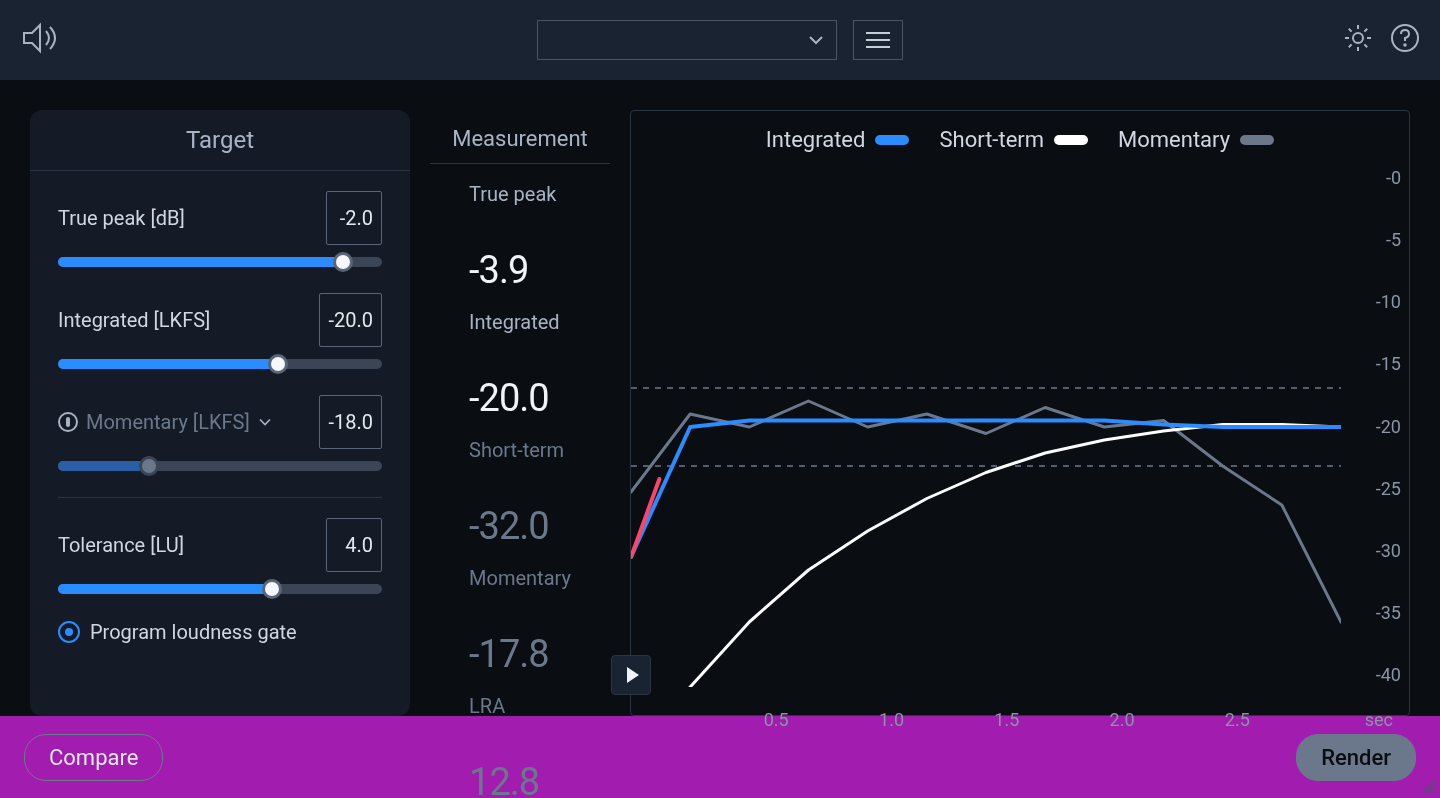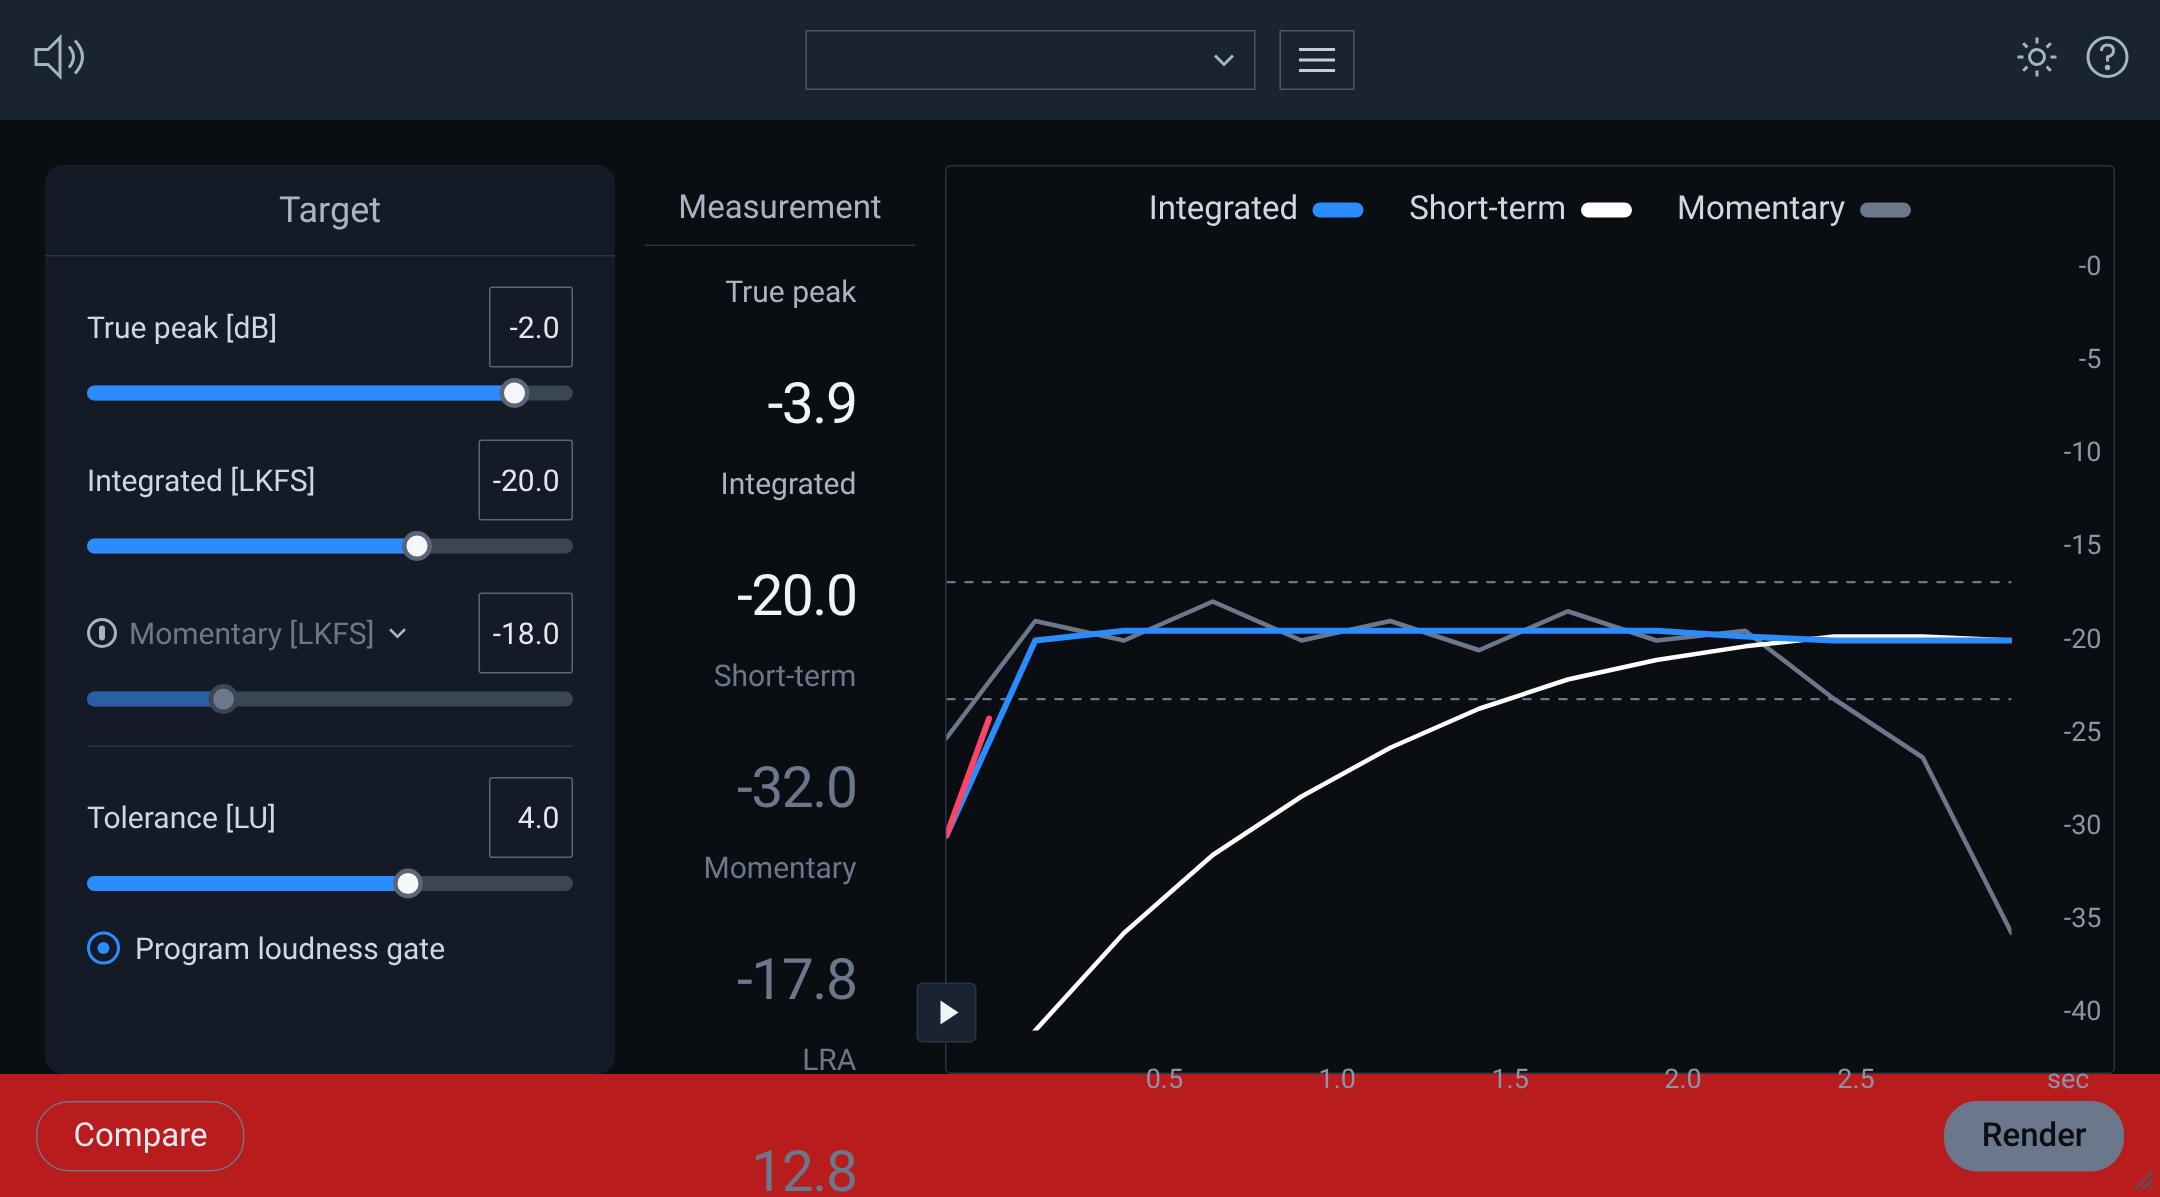--- a/index.html
+++ b/index.html
@@ -33,41 +33,41 @@
   .divider { height: 1px; background: #2a3442; margin: 4px 0 20px 0; }
   
   .gate-row { display: flex; align-items: center; gap: 10px; font-size: 20px; color: #d0d7e2; padding-bottom:10px;}
   .radio { width: 22px; height: 22px; border: 2px solid #2a8cff; border-radius: 50%; display:flex; align-items:center; justify-content:center;}
   .radio-dot { width:8px; height:8px; background:#2a8cff; border-radius:50%;}
   .radio.grey { border-color:#a8b3c4; width:20px; height:20px;}
   .radio.grey .radio-dot { width:4px; height:10px; background:#a8b3c4; border-radius:2px;}
   
   .measurement-panel { width: 180px; display: flex; flex-direction: column; align-items: center; }
   .measurement-header { font-size: 22px; color: #a8b3c4; padding: 16px 0 12px 0; width:100%; text-align:center; border-bottom:1px solid #2a3442;}
-  .meas-item { text-align: right; margin-top: 18px; }
+  .meas-item { text-align: left; margin-top: 18px; }
   .meas-label { font-size: 20px; color: #a8b3c4; margin-bottom: 4px; }
   .meas-label.dim { color: #6b788c; }
   .meas-value { font-size: 38px; font-weight: 400; color: #f0f3f7; letter-spacing:-1px;margin-top:42px;}
   .meas-value.dim { color: #6b788c; }
   
   .chart-panel { flex: 1; border: 1px solid #2a3442; border-radius: 4px; position: relative; background:#0a0d12;}
   .legend { display: flex; justify-content: center; gap: 30px; padding: 16px 0 8px 0; font-size: 22px; }
   .legend-item { display: flex; align-items: center; gap: 10px; color: #d0d7e2; }
   .legend-swatch { width: 34px; height: 10px; border-radius: 5px; }
   .sw-int { background: #2a8cff; }
   .sw-short { background: #ffffff; }
   .sw-mom { background: #6b788c; }
   .y-axis { position: absolute; right: 8px; top: 56px; bottom: 30px; display: flex; flex-direction: column; justify-content: space-between; text-align: right; font-size: 18px; color: #8a95a8; width:60px;}
   .x-axis { position: absolute; left: 30px; right: 70px; bottom: 6px; display: flex; font-size: 18px; color: #8a95a8; }
   .x-tick { position:absolute; transform:translateX(-50%);}
   .x-unit { position:absolute; right:-54px; }
   .play-btn { position: absolute; left: -20px; bottom: 20px; width: 40px; height: 40px; background: #1a2332; border: 1px solid #2a3442; border-radius:4px; display:flex; align-items:center; justify-content:center;}
   .play-triangle { width:0; height:0; border-left:12px solid #f0f3f7; border-top:8px solid transparent; border-bottom:8px solid transparent; margin-left:3px;}
   
-  .bottombar { height: 82px; background: #b91c1c; display: flex; align-items: center; justify-content: space-between; padding: 0 24px; }
+  .bottombar { height: 82px; background: #a21caf; display: flex; align-items: center; justify-content: space-between; padding: 0 24px; }
   .btn { padding: 10px 24px; border-radius: 22px; font-size: 22px; border: 1px solid #6b788c; background: transparent; color: #e3e8ef; }
   .btn.primary { background: #6b788c; border-color:#6b788c; color:#0a0d12; font-weight:500;}
   
   svg.icon { stroke: #a8b3c4; fill: none; stroke-width: 2; }
   .resize-grip { position:absolute; right:4px; bottom:4px; }
 </style>
 </head>
 <body>
 
 <div class="topbar">

